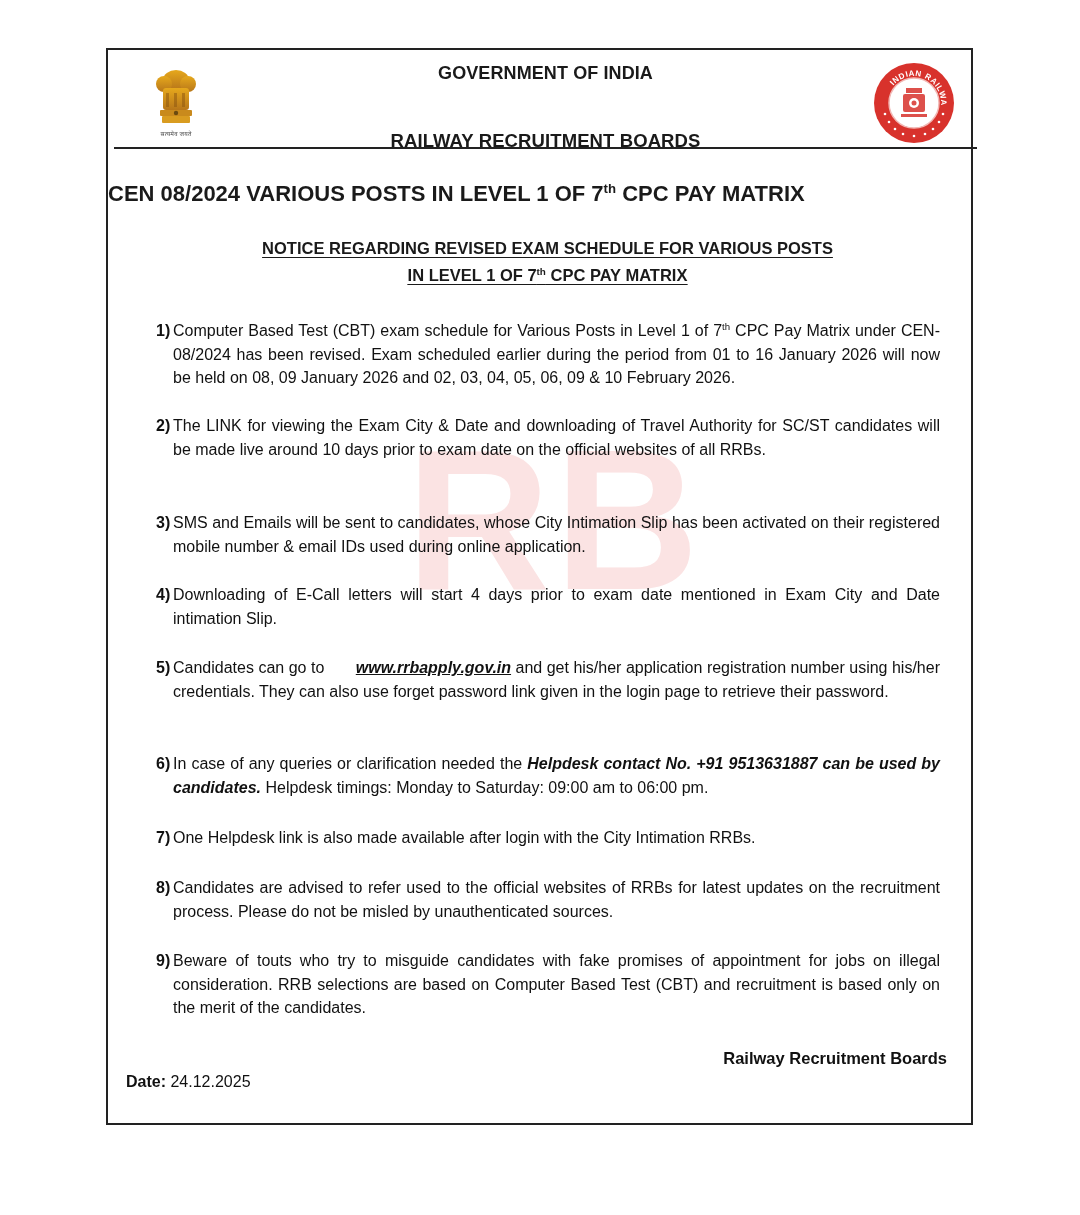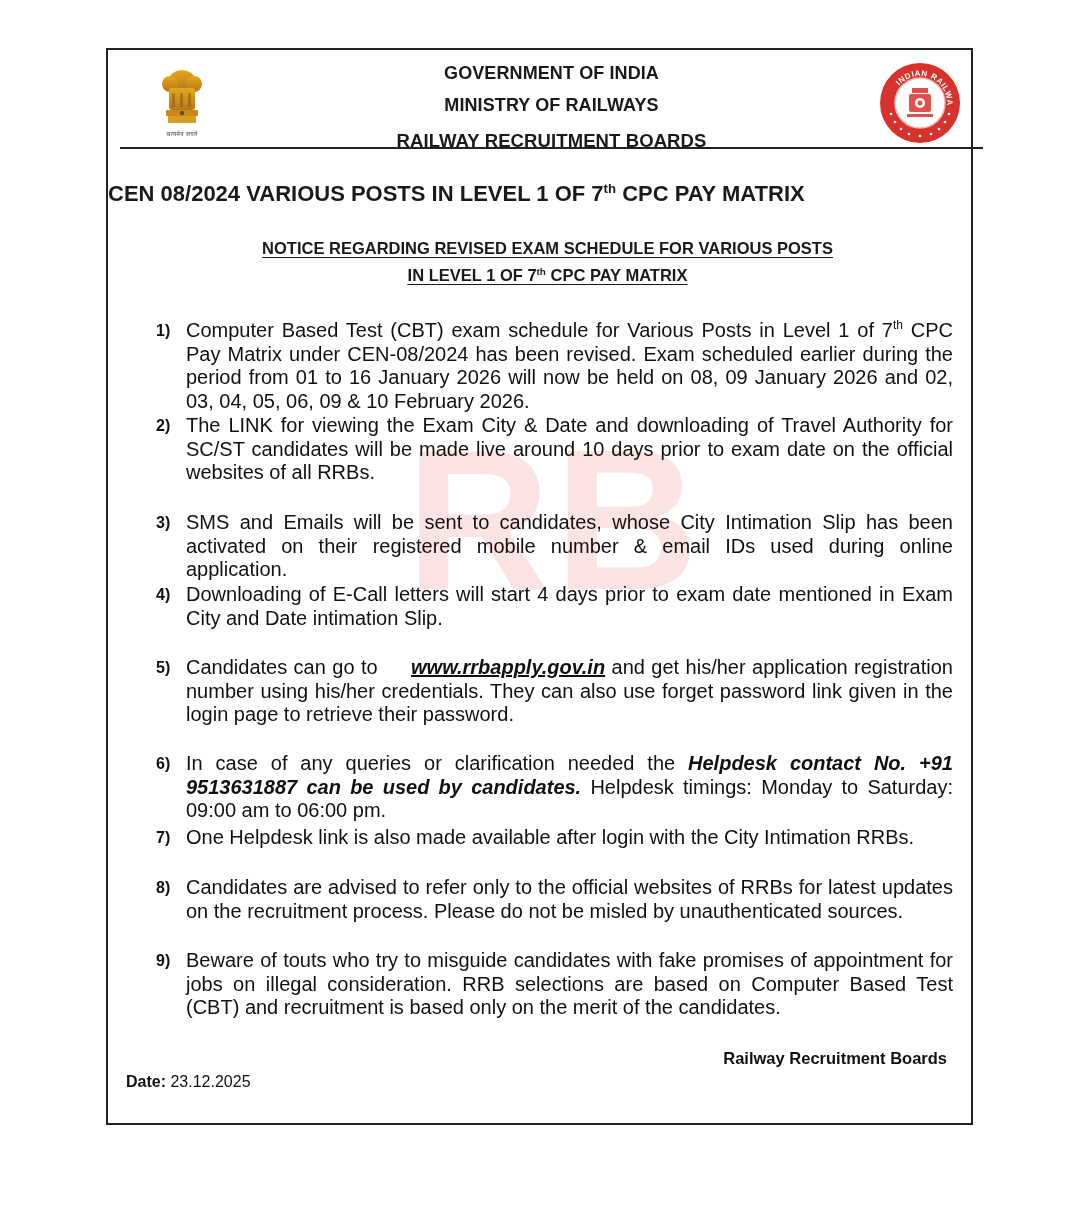--- a/index.html
+++ b/index.html
@@ -19,21 +19,21 @@
       position: absolute;
       left: 106px;
       top: 48px;
       width: 867px;
       height: 1077px;
       border: 2px solid #222222;
       box-sizing: border-box;
     }
     .header {
       position: absolute;
-      left: 12px;
+      left: 6px;
       top: 0;
       width: 100%;
       height: 99px;
       border-bottom: 2px solid #222222;
       box-sizing: border-box;
     }
     .emblem {
       position: absolute;
       left: 32px;
       top: 16px;
@@ -130,24 +130,24 @@
       position: absolute;
       left: 0;
       top: 0;
       width: 30px;
       font-weight: bold;
       font-size: 16px;
       line-height: 24px;
     }
     .item-text {
       position: absolute;
-      left: 30px;
+      left: 17px;
       top: 0;
       width: 767px;
-      font-size: 20px;
+      font-size: 16px;
       line-height: 23.5px;
       text-align: justify;
     }
     .item-text.bold { font-weight: normal; }
     .bi { font-weight: bold; font-style: italic; }
     .link {
       font-weight: bold;
       font-style: italic;
       text-decoration: underline;
       color: #111;
@@ -195,21 +195,20 @@
         <rect x="28" y="27" width="3" height="14" fill="#8a5310" opacity="0.5"></rect>
         <rect x="36" y="27" width="3" height="14" fill="#8a5310" opacity="0.5"></rect>
         <rect x="14" y="44" width="32" height="6" rx="1" fill="#c98a1c"></rect>
         <circle cx="30" cy="47" r="2.2" fill="#6b4a10"></circle>
         <rect x="16" y="50" width="28" height="7" rx="1" fill="#d99c20"></rect>
       </svg>
       <div class="emblem-caption">सत्यमेव जयते</div>
     </div>
 
     <div class="hdr-line l1">GOVERNMENT OF INDIA</div>
-    <div class="hdr-line l2">MINISTRY OF RAILWAYS</div>
     <div class="hdr-line l3">RAILWAY RECRUITMENT BOARDS</div>
 
     <div class="ir-logo">
       <svg width="82" height="82" viewBox="0 0 82 82">
         <defs>
           <path id="arcTop" d="M14,41 A27,27 0 0 1 68,41"></path>
         </defs>
         <circle cx="41" cy="41" r="40" fill="#d8322c"></circle>
         <circle cx="41" cy="41" r="25" fill="#ffffff"></circle>
         <circle cx="41" cy="41" r="25" fill="none" stroke="#f2b8b5" stroke-width="1.5"></circle>
@@ -280,29 +279,29 @@
         <div class="item-text"><span>In case of any queries or clarification needed the </span><span class="bi">Helpdesk contact No. +91 9513631887 can be used by candidates.</span><span> Helpdesk timings: Monday to Saturday: 09:00 am to 06:00 pm.</span></div>
       </div>
 
       <div class="item" style="top:507px;">
         <div class="item-num">7)</div>
         <div class="item-text">One Helpdesk link is also made available after login with the City Intimation RRBs.</div>
       </div>
 
       <div class="item" style="top:557px;">
         <div class="item-num">8)</div>
-        <div class="item-text">Candidates are advised to refer only to the official websites of RRBs for latest updates on the recruitment process. Please do not be misled by unauthenticated sources.</div>
+        <div class="item-text">Candidates are advised to refer used to the official websites of RRBs for latest updates on the recruitment process. Please do not be misled by unauthenticated sources.</div>
       </div>
 
       <div class="item" style="top:630px;">
         <div class="item-num">9)</div>
         <div class="item-text">Beware of touts who try to misguide candidates with fake promises of appointment for jobs on illegal consideration. RRB selections are based on Computer Based Test (CBT) and recruitment is based only on the merit of the candidates.</div>
       </div>
 
     </div>
   </div>
 
-  <div class="footer-date"><b>Date:</b><span> 23.12.2025</span></div>
+  <div class="footer-date"><b>Date:</b><span> 24.12.2025</span></div>
   <div class="footer-sign">
     <span class="s2">Railway Recruitment Boards</span>
   </div>
 
 </div>
 
 </body></html>

